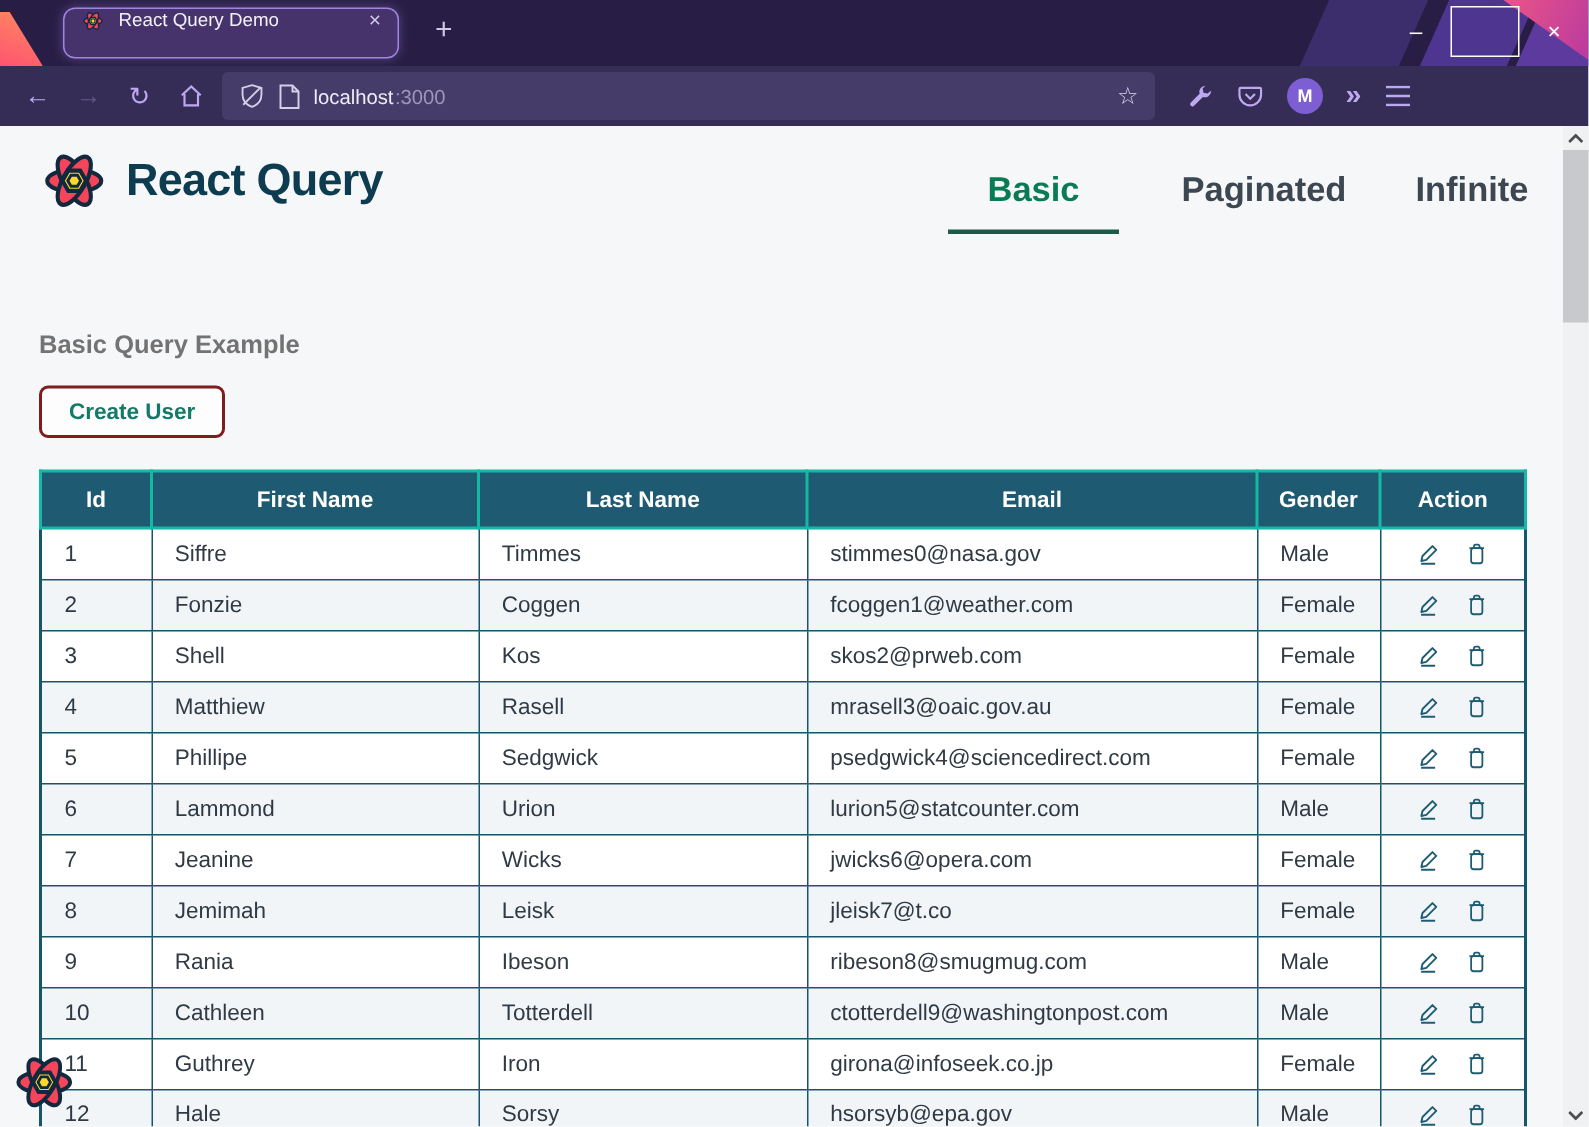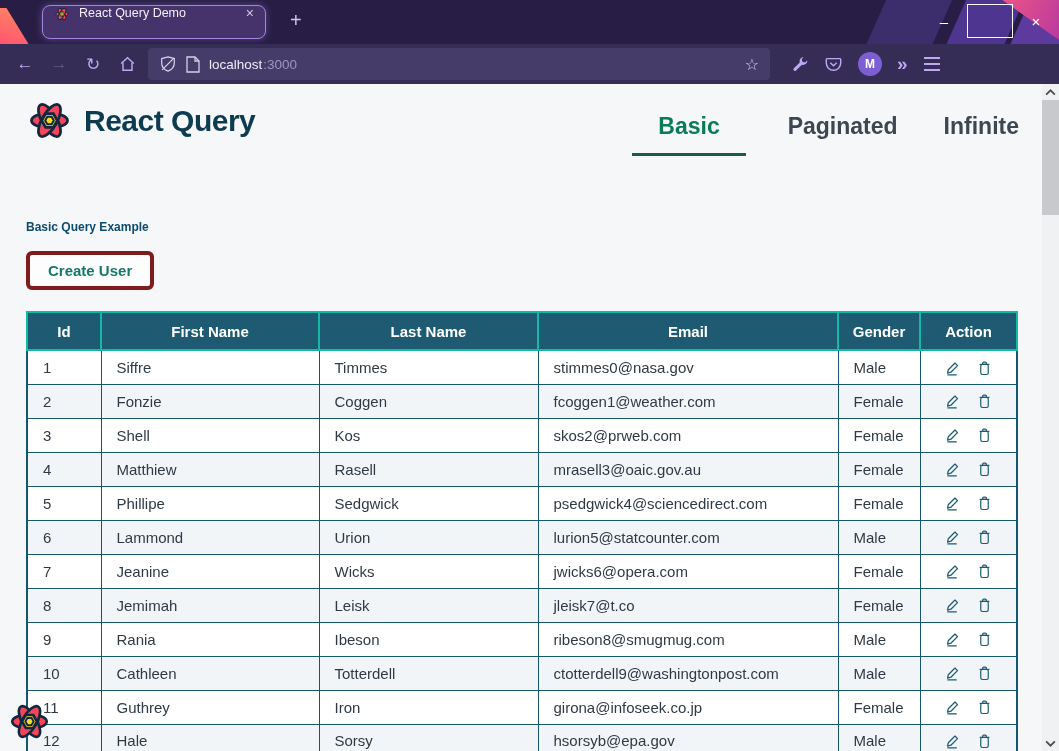--- a/index.html
+++ b/index.html
@@ -50,23 +50,23 @@
   .content { position:relative; height:667px; background:#f6f7f8; overflow:hidden; }
   .appheader { display:flex; justify-content:space-between; align-items:flex-start;
                padding:13px 36px 0 26px; }
   .brand { display:flex; align-items:center; gap:11px; }
   .brand-logo { width:47px; height:47px; }
   .brand-title { font-size:30px; font-weight:800; color:#0d3b4f; letter-spacing:-.5px; }
   .nav { display:flex; gap:38px; padding-top:16px; }
   .nav-item { font-size:23px; font-weight:600; color:#3d4752; padding:0 4px 16px; }
   .nav-item.active { color:#0a7c55; font-weight:700; padding:0 26px 13px;
                      border-bottom:3px solid #1d5b49; }
-  .heading { margin:64px 0 0 26px; font-size:12px; font-weight:700; color:#0c4a6e; }
+  .heading { margin:64px 0 0 26px; font-size:17px; font-weight:700; color:#737373; }
   .create-btn { margin:17px 0 0 26px; padding:7px 18px; font-size:15px; font-weight:600;
-                color:#147a67; border:4px solid #7f1d1d; border-radius:6px; background:#fdfdfe; }
+                color:#147a67; border:2px solid #7f1d1d; border-radius:6px; background:#fdfdfe; }
   .table-wrap { margin:21px 26px 0; }
   table { border-collapse:collapse; table-layout:fixed; width:990px; font-size:15px;
           border:2px solid #16566d; }
   th { background:#1e5b72; color:#fff; font-weight:700; height:38px; text-align:center;
        border:2px solid #14b8a6; }
   td { height:34px; background:#fff; color:#303a44; border:1px solid #16566d; padding:0 4px 0 15px;
        overflow:hidden; white-space:nowrap; }
   tbody tr:nth-child(even) td { background:#f2f5f8; }
   td.actions { text-align:center; padding:0; }
   .icon-btn { display:inline-flex; vertical-align:middle; margin:0 8px; }

